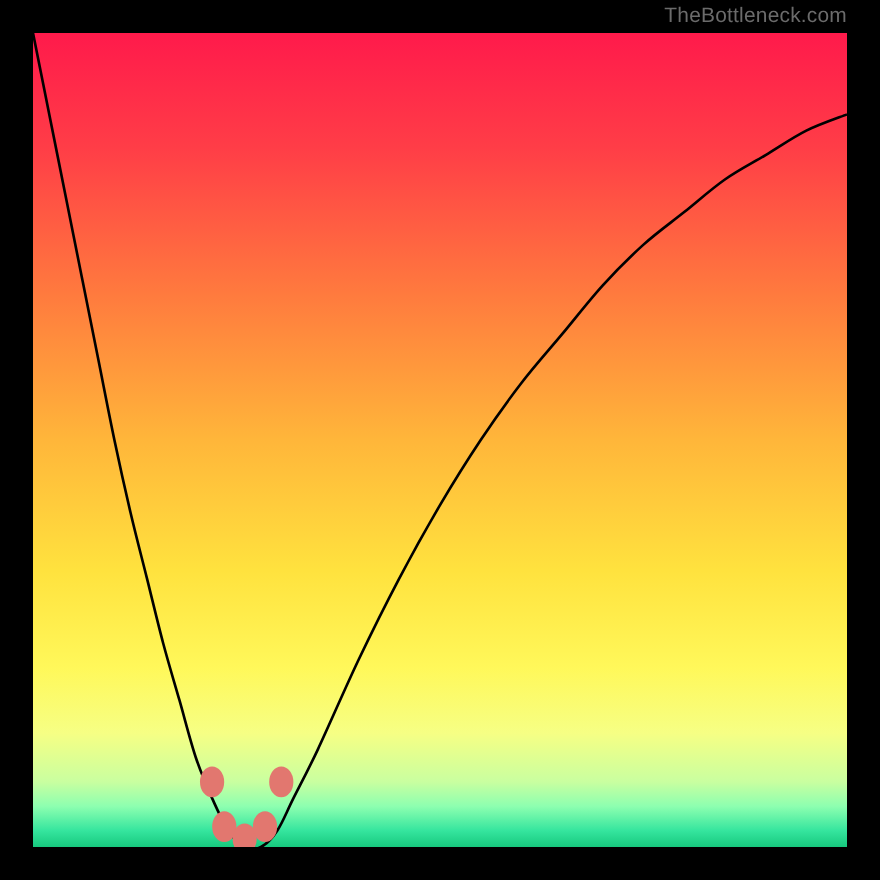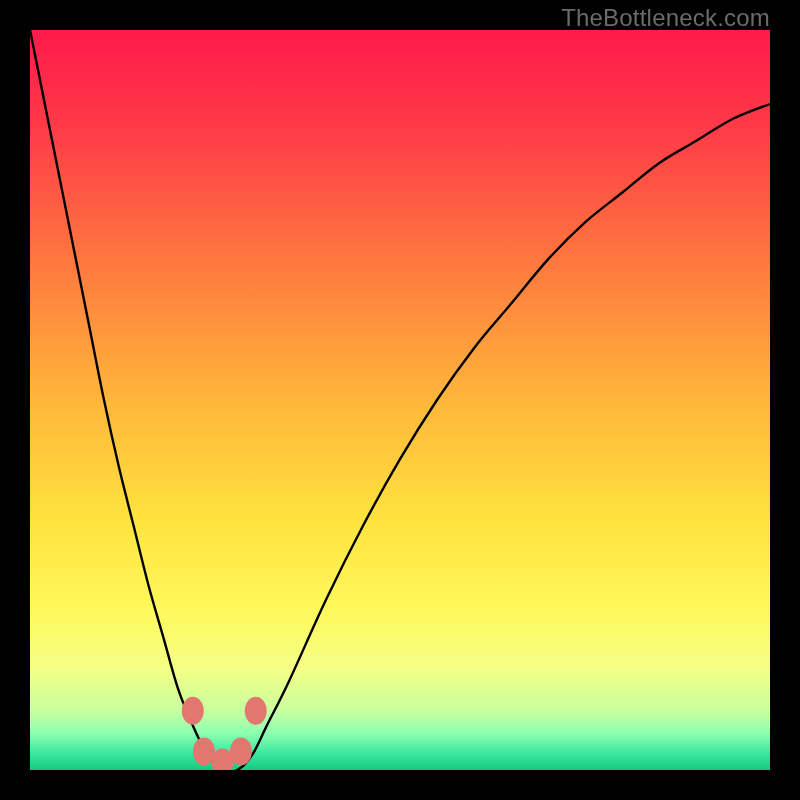--- a/index.html
+++ b/index.html
@@ -33,21 +33,21 @@
     inset: 0;
     width: 740px;
     height: 740px;
     overflow: visible;
   }
   .watermark {
     position: absolute;
     top: 4px;
     right: 30px;
     color: #6b6b6b;
-    font-size: 24px;
+    font-size: 19px;
     font-weight: 500;
     letter-spacing: 0.2px;
   }
 </style>
 </head>
 <body>
 
 <div class="frame">
 
   <div class="plot-area">

